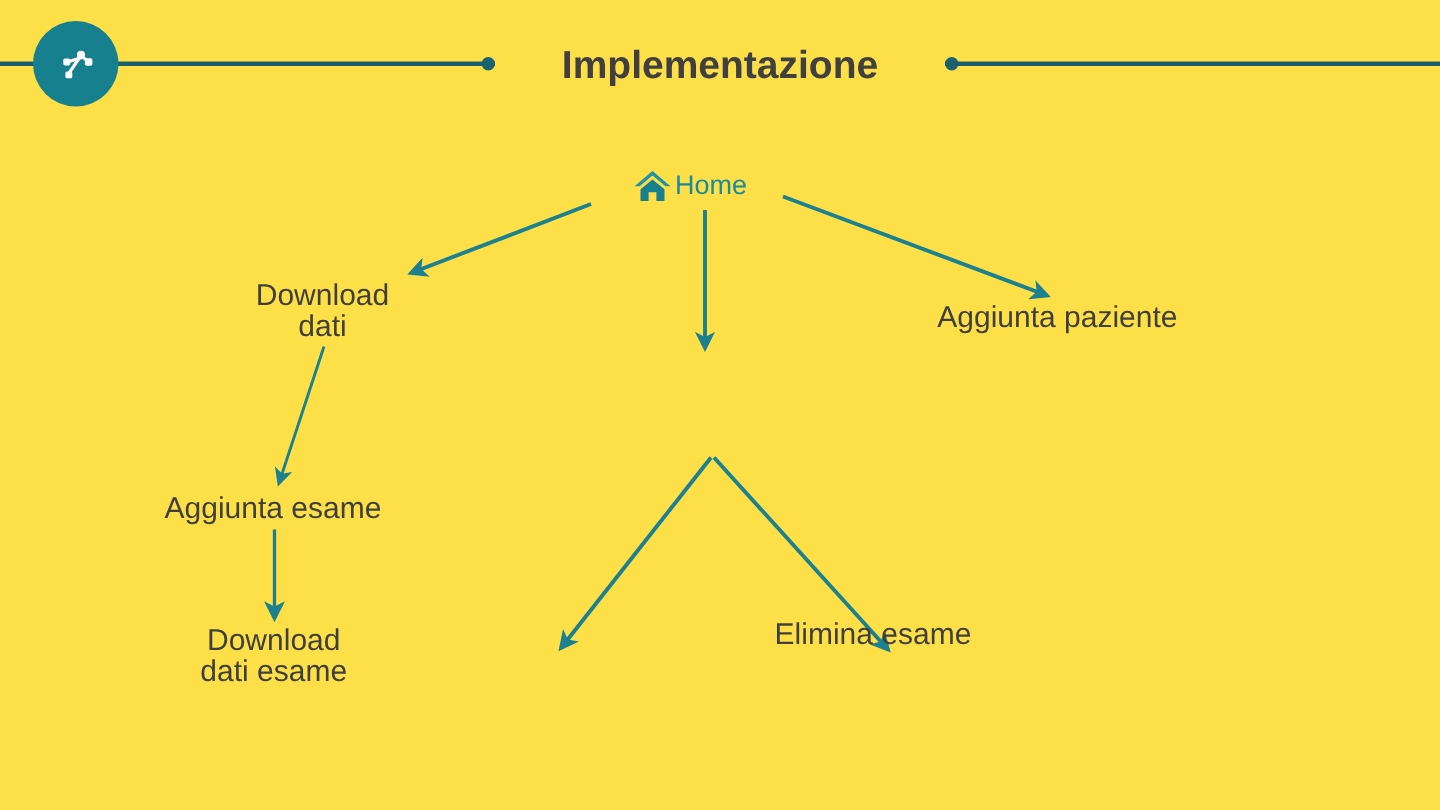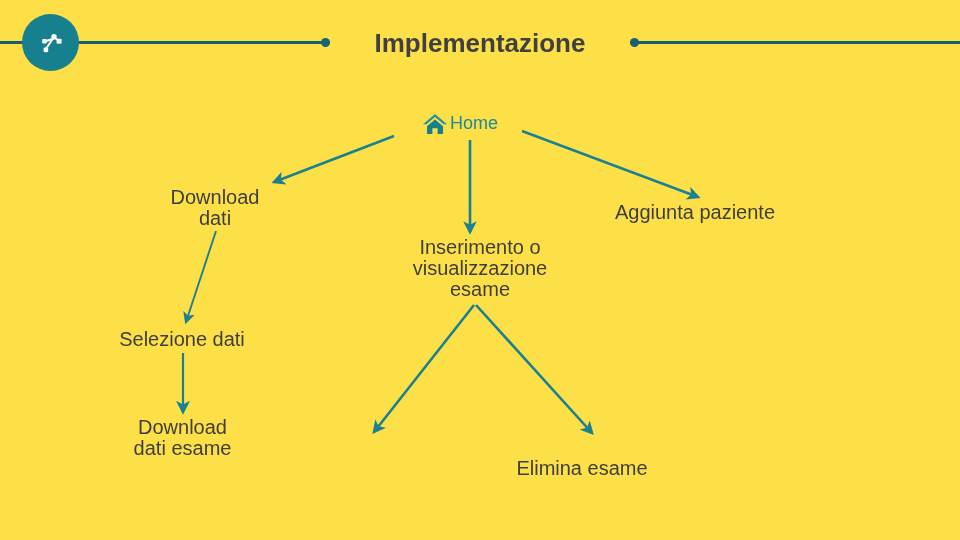--- a/index.html
+++ b/index.html
@@ -94,26 +94,26 @@
     justify-content: center;
     gap: 2px;
     color: #1b8a9c;
     font-size: 18px;
     line-height: 22px;
   }
   #node-home .home-icon { display: flex; align-items: center; }
   #node-home .home-text { color: #1b8a9c; font-size: 18px; }
 
   #node-download-dati   { left: 155px; top: 187px; width: 120px; }
-  #node-aggiunta        { left: 605px; top: 202px; width: 180px; }
+  #node-aggiunta        { left: 605px; top: 202px; width: 180px; text-align: right; }
   #node-inserimento     { left: 395px; top: 237px; width: 170px; }
   #node-selezione       { left: 107px; top: 329px; width: 150px; }
   #node-download-esame  { left: 110px; top: 417px; width: 145px; }
   #node-modifica        { left: 295px; top: 439px; width: 150px; }
-  #node-elimina         { left: 512px; top: 458px; width: 140px; }
+  #node-elimina         { left: 512px; top: 413px; width: 140px; }
 </style>
 </head>
 <body>
 
 <div id="stage">
 
   <div id="header-line-left"></div>
   <div class="header-dot" id="header-dot-left"></div>
   <div class="header-dot" id="header-dot-right"></div>
   <div id="header-line-right"></div>
@@ -169,25 +169,22 @@
       </svg>
     </span>
     <span class="home-text">Home</span>
   </div>
 
   <div class="node-label" id="node-download-dati">Download
 dati</div>
 
   <div class="node-label" id="node-aggiunta">Aggiunta paziente</div>
 
-  <div class="node-label" id="node-inserimento">Inserimento o
-visualizzazione
-esame</div>
 
-  <div class="node-label" id="node-selezione">Selezione dati</div>
+  <div class="node-label" id="node-selezione">Aggiunta esame</div>
 
   <div class="node-label" id="node-download-esame">Download
 dati esame</div>
 
 
   <div class="node-label" id="node-elimina">Elimina esame</div>
 
 </div>
 
 </body></html>

